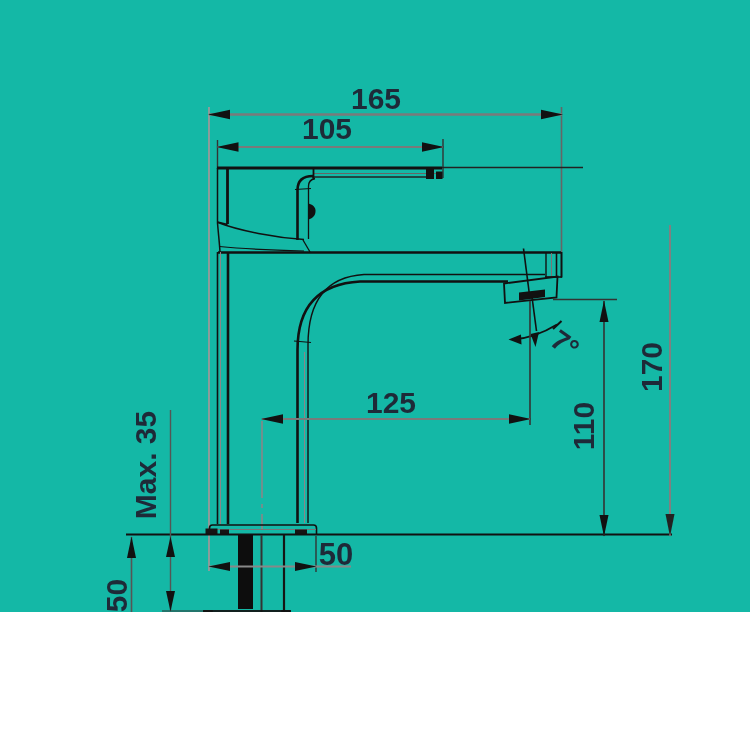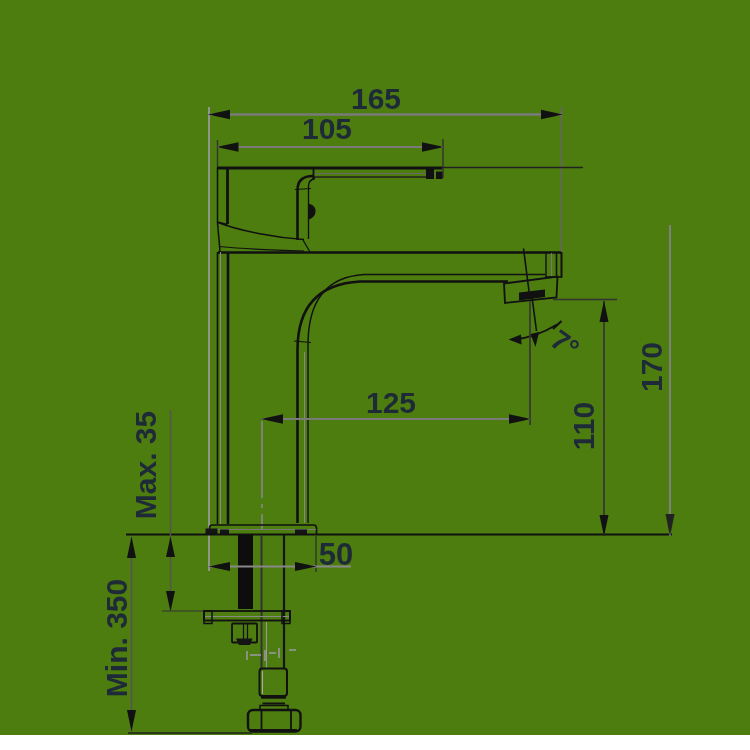--- a/index.html
+++ b/index.html
@@ -1,16 +1,16 @@
 <!DOCTYPE html>
 <html><head>
 <meta charset="utf-8">
 <style>
   html,body{margin:0;padding:0;background:#fff;}
-  .page{width:750px;height:735px;position:relative;background:#4d7c0f;overflow:hidden;}
+  .page{width:750px;height:612px;position:relative;background:#14b8a6;overflow:hidden;}
   svg{position:absolute;left:0;top:0;}
   text{font-family:"Liberation Sans",sans-serif;font-weight:bold;fill:#1e2a38;}
 </style>
 </head>
 <body>
 <div class="page">
 <svg width="750" height="750" viewBox="0 0 750 750" fill="none">
 
 <path d="M209,107 V571" stroke="#999999" stroke-width="1.8"></path>
 

